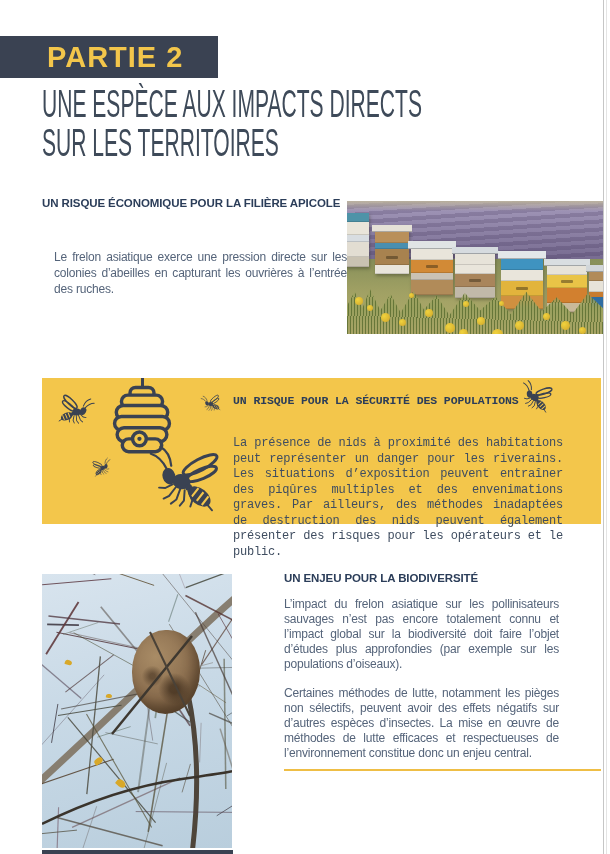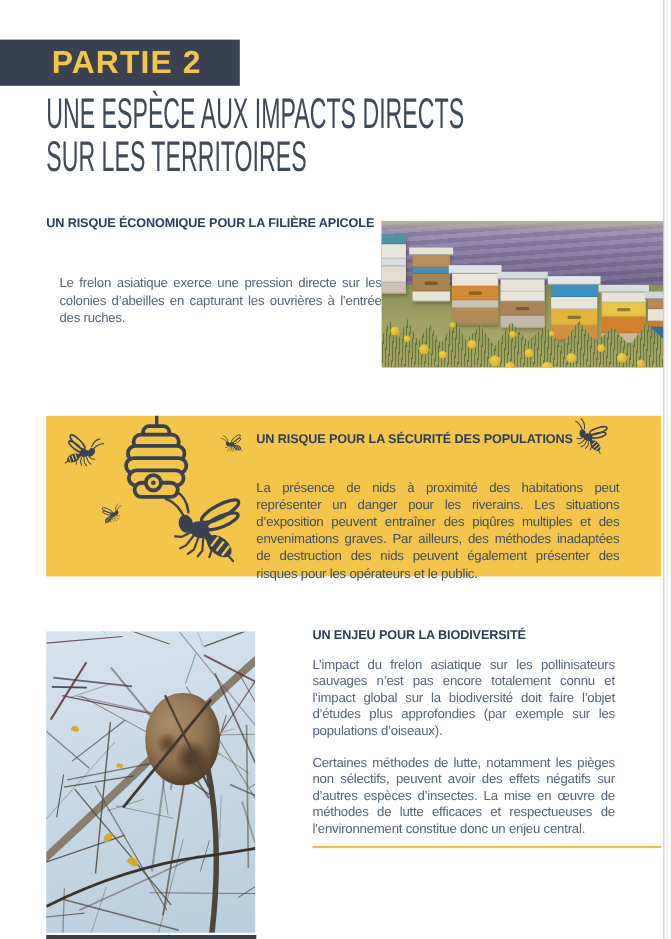--- a/index.html
+++ b/index.html
@@ -42,21 +42,21 @@
   .hive .band.handle::after{content:"";position:absolute;left:50%;top:50%;width:12px;height:3px;
     margin:-1px 0 0 -6px;background:rgba(50,40,20,.45);border-radius:1px;}
   .grass-fg{left:0;top:86px;width:256px;height:47px;
     background:
       repeating-linear-gradient(93deg,rgba(70,92,38,0) 0 2px,rgba(84,104,44,.75) 2px 3px),
       linear-gradient(180deg,rgba(150,160,90,.35),#99a05e 45%,#a8a465);
     clip-path:polygon(0 40%,3% 10%,6% 45%,9% 5%,13% 50%,17% 15%,21% 55%,26% 8%,30% 48%,35% 18%,40% 60%,46% 12%,52% 50%,58% 20%,64% 58%,70% 10%,76% 52%,82% 22%,88% 58%,94% 14%,100% 45%,100% 100%,0 100%);}
   .flower{position:absolute;border-radius:50%;background:radial-gradient(circle at 35% 35%,#f0d33e,#cfa52a);}
 
   
-  .safety-box{left:42px;top:378px;width:559px;height:146px;background:var(--accent);}
+  .safety-box{left:42px;top:378px;width:559px;height:146px;background:var(--accent);font-family:Liberation Mono, monospace;}
   .safety-heading{left:191px;top:16px;}
   .safety-body{left:191px;top:58px;width:330px;line-height:15.5px;color:var(--boxtext);}
   .hive-string{left:99px;top:0;width:2.5px;height:9px;background:var(--dark);}
   .icon-svg{position:absolute;}
 
   
   .s3-heading{left:284px;top:572px;}
   .s3-body{left:284px;top:597px;width:275px;line-height:15px;}
   .s3-body p{margin:0 0 14px 0;}
   .s3-body p:last-child{margin-bottom:0;}

